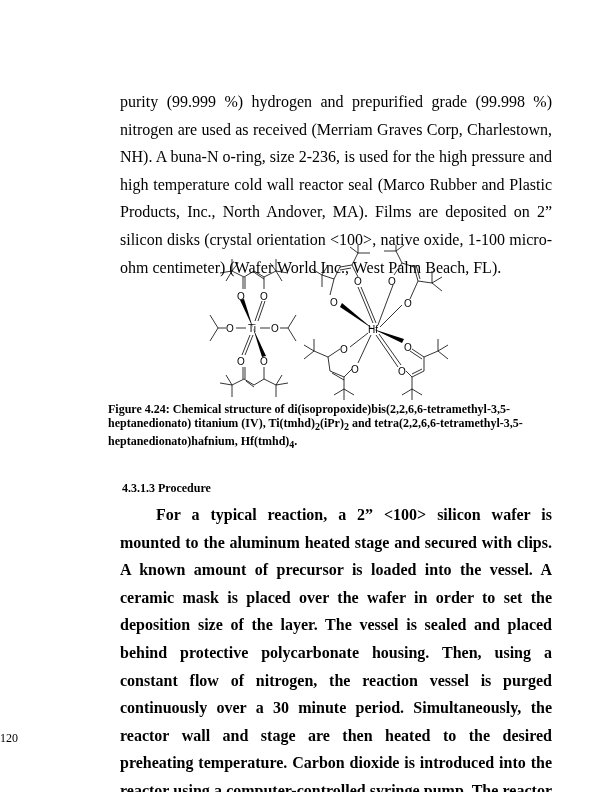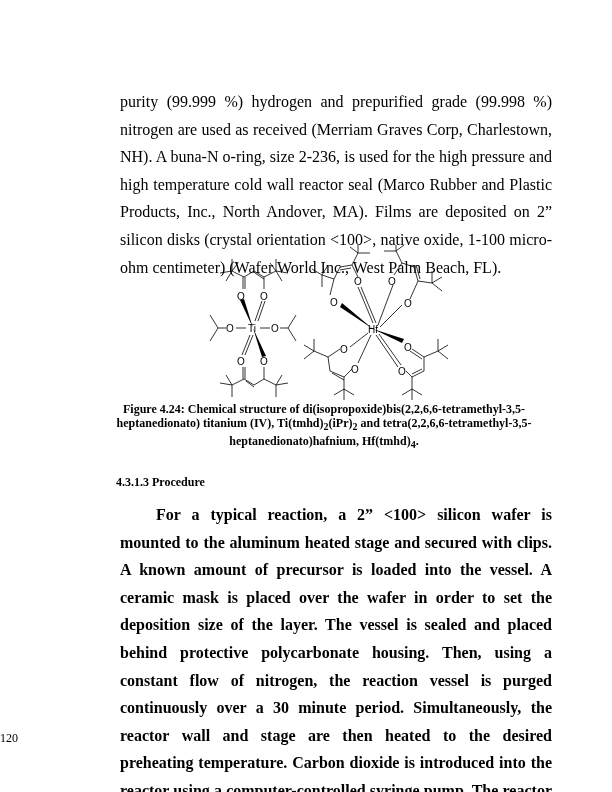--- a/index.html
+++ b/index.html
@@ -3,22 +3,22 @@
 <meta charset="utf-8">
 <style>
   html, body { margin: 0; padding: 0; background: #ffffff; }
   body { width: 612px; height: 792px; position: relative; overflow: hidden;
          font-family: "Liberation Serif", "DejaVu Serif", serif; color: #000; }
   .para { position: absolute; left: 108px; width: 432px; font-size: 16px;
           line-height: 27.6px; text-align: justify; margin: 12px; }
   .para.indent { text-indent: 36px; font-weight: bold; }
   .figure { position: absolute; left: 180px; top: 245px; width: 280px; height: 155px; }
   .caption { position: absolute; left: 108px; top: 402px; width: 432px;
-             font-weight: bold; font-size: 12px; line-height: 14px; text-align: center; margin: 0; }
-  .heading { position: absolute; left: 108px; top: 467px; font-weight: bold; font-size: 12px; margin: 8px; }
+             font-weight: bold; font-size: 12px; line-height: 14px; text-align: left; margin: 0; }
+  .heading { position: absolute; left: 108px; top: 467px; font-weight: bold; font-size: 12px; margin: 14px; }
   .pagenum { position: absolute; left: 0; width: 612px; top: 731px; text-align: left; font-size: 12px; }
   svg text { font-family: "Liberation Sans", "DejaVu Sans", sans-serif; font-size: 10px; }
 </style>
 </head>
 <body>
 
 <p class="para" style="top:76px;">purity (99.999 %) hydrogen and prepurified grade (99.998 %) nitrogen are used as received (Merriam Graves Corp, Charlestown, NH).  A buna-N o-ring, size 2-236, is used for the high pressure and high temperature cold wall reactor seal (Marco Rubber and Plastic Products, Inc., North Andover, MA).  Films are deposited on 2” silicon disks (crystal orientation &lt;100&gt;, native oxide, 1-100 micro-ohm centimeter) (Wafer World Inc., West Palm Beach, FL).</p>
 
 <div class="figure">
   <svg width="280" height="155" viewBox="0 0 280 155">

